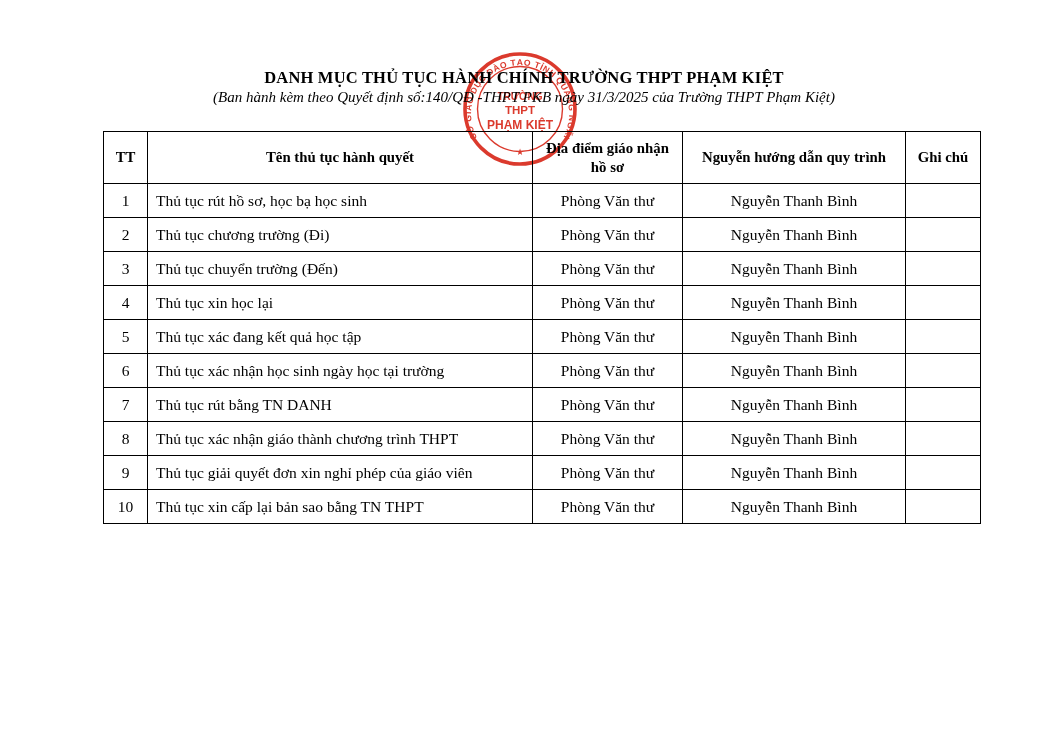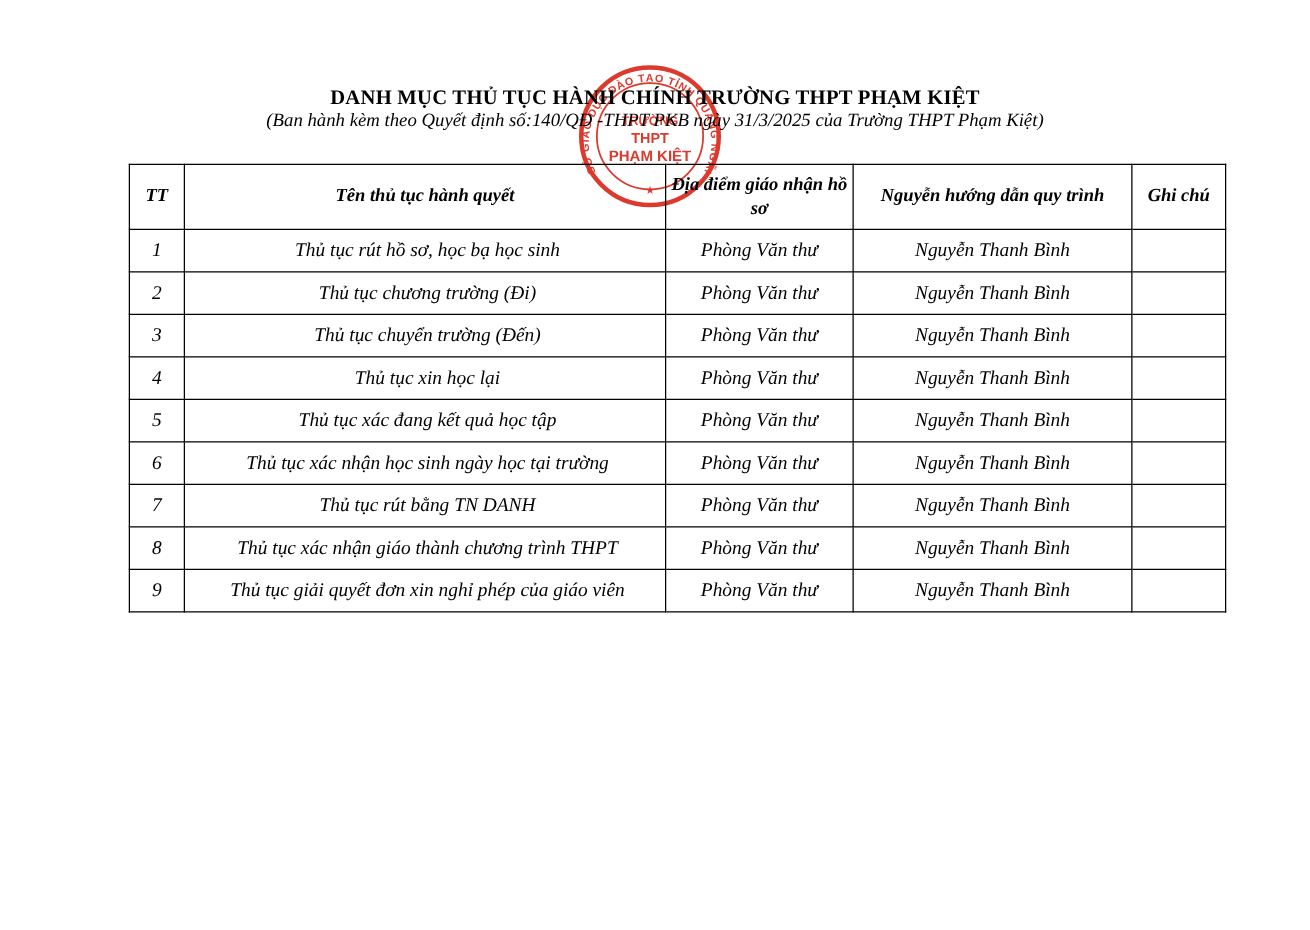--- a/index.html
+++ b/index.html
@@ -46,42 +46,41 @@
     pointer-events: none;
   }
   table.proc-table {
     position: absolute;
     left: 103px;
     top: 131px;
     width: 877px;
     border-collapse: collapse;
     table-layout: fixed;
     font-size: 15.5px;
-    font-style: italic;
   }
   table.proc-table th,
   table.proc-table td {
     border: 1.5px solid #000000;
     padding: 0 4px;
     vertical-align: middle;
     overflow: hidden;
   }
   table.proc-table thead th {
     height: 51px;
     font-weight: bold;
     font-size: 14.8px;
     text-align: center;
     line-height: 1.25;
   }
   table.proc-table tbody td {
     height: 33px;
     text-align: center;
   }
   table.proc-table tbody td.cell-name {
-    text-align: center;
+    text-align: left;
     padding-left: 8px;
   }
   col.c-tt   { width: 44px; }
   col.c-name { width: 385px; }
   col.c-loc  { width: 150px; }
   col.c-guide{ width: 223px; }
   col.c-note { width: 75px; }
 </style>
 </head>
 <body>
@@ -180,14 +179,21 @@
       <td>Nguyễn Thanh Bình</td>
       <td></td>
     </tr>
     <tr>
       <td>9</td>
       <td class="cell-name">Thủ tục giải quyết đơn xin nghỉ phép của giáo viên</td>
       <td>Phòng Văn thư</td>
       <td>Nguyễn Thanh Bình</td>
       <td></td>
     </tr>
+    <tr>
+      <td>10</td>
+      <td class="cell-name">Thủ tục xin cấp lại bản sao bằng TN THPT</td>
+      <td>Phòng Văn thư</td>
+      <td>Nguyễn Thanh Bình</td>
+      <td></td>
+    </tr>
   </tbody>
 </table>
 
 </body></html>

